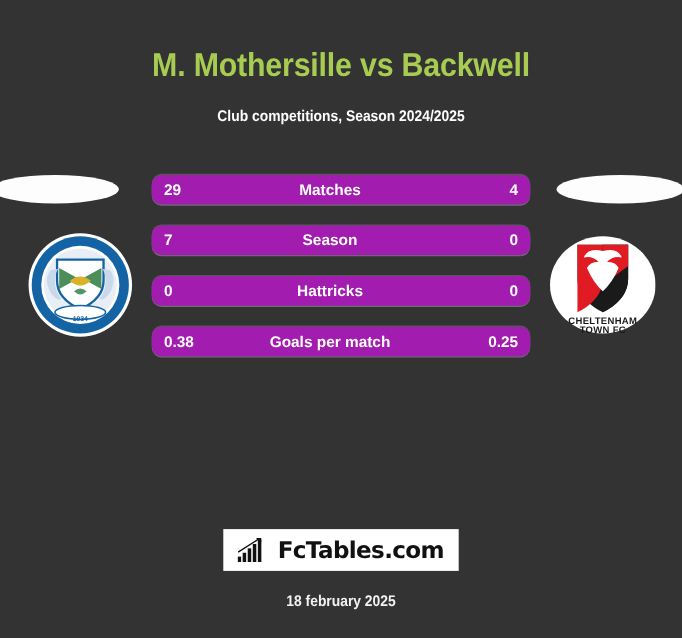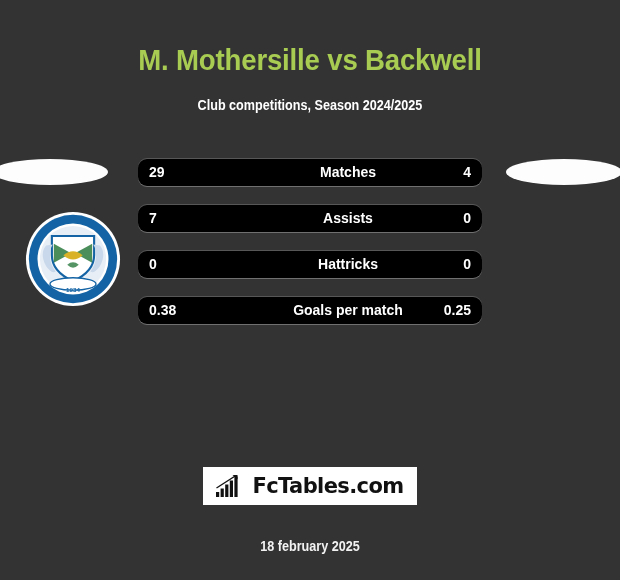--- a/index.html
+++ b/index.html
@@ -84,49 +84,48 @@
   .stats {
     position: absolute;
     left: 138px;
     top: 124px;
     width: 344px;
   }
   .stat-row {
     position: relative;
     height: 27px;
     margin-bottom: 19px;
-    background: #000000;
+    background: #a21caf;
     border-radius: 9px;
     box-shadow: 0 1px 0 rgba(255,255,255,0.30), 0 -1px 0 rgba(255,255,255,0.18);
   }
   .stat-row:last-child { margin-bottom: 0; }
   .stat-home, .stat-away, .stat-label {
     position: absolute;
     top: 0;
     line-height: 27px;
     color: #ffffff;
     font-size: 14px;
     font-weight: bold;
     font-family: "Liberation Sans Narrow", "Liberation Sans", sans-serif;
     white-space: nowrap;
   }
   .stat-home { left: 11px;  text-align: left; }
   .stat-away { right: 11px; text-align: right; }
   .stat-label {
     left: 0;
     width: 324px;
     text-align: center;
-    padding-left: 48px;
   }
 
   
   .logo-box {
     position: absolute;
     left: 203px;
-    top: 432px;
+    top: 446px;
     width: 214px;
     height: 38px;
     background: #ffffff;
     display: flex;
     align-items: center;
     justify-content: center;
     gap: 12px;
   }
   .logo-icon {
     display: block;
@@ -180,33 +179,45 @@
       <path d="M70 34 l-18 10 l18 10 Z" fill="#2b7a3f" opacity="0.85"></path>
       <path d="M40 46 q10 -8 20 0 q-10 9 -20 0 Z" fill="#d9b227"></path>
       <path d="M44 56 q6 -5 12 0 q-6 6 -12 0 Z" fill="#2b7a3f" opacity="0.8"></path>
       <path d="M22 36 q-5 6 -3 14 q2 8 7 12 q3 3 6 1 q-6 -7 -6 -16 q0 -8 3 -12 Z" fill="#c9d8ea"></path>
       <path d="M78 36 q5 6 3 14 q-2 8 -7 12 q-3 3 -6 1 q6 -7 6 -16 q0 -8 -3 -12 Z" fill="#c9d8ea"></path>
       <ellipse cx="50" cy="76" rx="24" ry="6.5" fill="#ffffff" stroke="#1464a5" stroke-width="1.4"></ellipse>
       <text x="50" y="84.5" text-anchor="middle" fill="#1464a5" font-size="6.5" font-weight="bold" font-family="Liberation Sans, sans-serif">1934</text>
     </svg>
   </div>
 
+  <div class="badge badge-right">
+    <svg viewBox="0 0 100 100" width="96" height="96">
+      <ellipse cx="50" cy="50" rx="50" ry="46" fill="#ffffff"></ellipse>
+      <path d="M50 12 h24 v32 c0 16 -12 26 -24 32 c-12 -6 -24 -16 -24 -32 V12 Z" fill="#1a1a1a"></path>
+      <path d="M50 12 h24 v32 c0 16 -12 26 -24 32 V12 Z" fill="#1a1a1a"></path>
+      <path d="M26 12 h24 v32 c0 16 -12 26 -24 32 Z" fill="#e01b24"></path>
+      <path d="M50 12 h24 v20 l-24 18 Z" fill="#e01b24"></path>
+      <path d="M50 18 q14 -4 18 6 q-8 -2 -14 4 q8 0 11 6 q-6 14 -15 22 q-9 -8 -15 -22 q3 -6 11 -6 q-6 -6 -14 -4 q4 -10 18 -6 Z" fill="#ffffff"></path>
+      <text x="50" y="87" text-anchor="middle" fill="#1a1a1a" font-size="9" font-weight="bold" letter-spacing="0.3" font-family="Liberation Sans, sans-serif">CHELTENHAM</text>
+      <text x="50" y="96" text-anchor="middle" fill="#1a1a1a" font-size="9" font-weight="bold" letter-spacing="0.3" font-family="Liberation Sans, sans-serif">TOWN FC</text>
+    </svg>
+  </div>
 
   <div class="stats">
 
     <div class="stat-row">
       <span class="stat-home">29</span>
       <span class="stat-label">Matches</span>
       <span class="stat-away">4</span>
     </div>
 
 
     <div class="stat-row">
       <span class="stat-home">7</span>
-      <span class="stat-label">Assists</span>
+      <span class="stat-label">Season</span>
       <span class="stat-away">0</span>
     </div>
 
     <div class="stat-row">
       <span class="stat-home">0</span>
       <span class="stat-label">Hattricks</span>
       <span class="stat-away">0</span>
     </div>
 
     <div class="stat-row">

